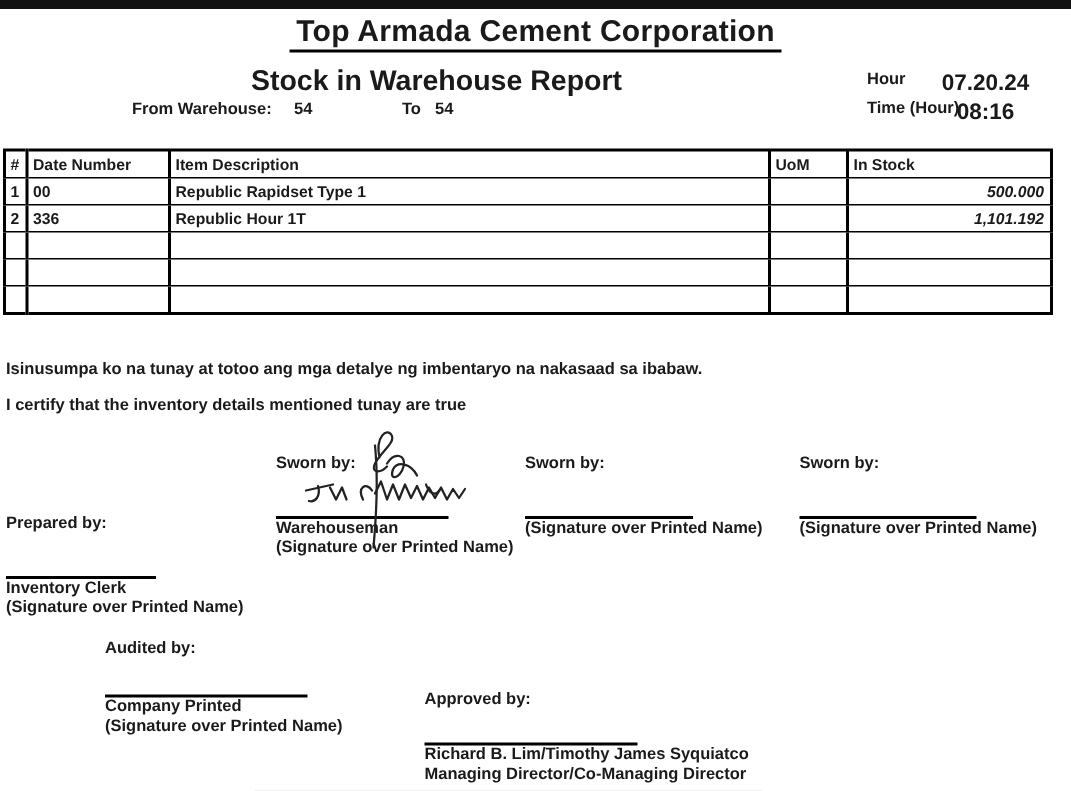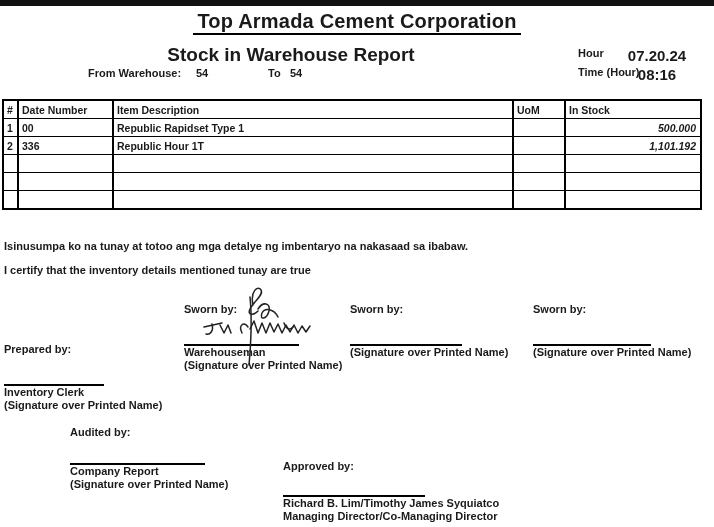--- a/index.html
+++ b/index.html
@@ -152,21 +152,21 @@
 
   <div class="abs" style="left:533px;top:303px;width:178px;">
     <div class="sig-head">Sworn by:</div>
     <div class="sig-line" style="width:118px;margin-top:29px;"></div>
     <div class="sig-note">(Signature over Printed Name)</div>
   </div>
 
   <div class="abs" style="left:70px;top:426px;width:200px;">
     <div class="sig-head">Audited by:</div>
     <div class="sig-line" style="width:135px;margin-top:25px;"></div>
-    <div class="sig-role">Company Report</div>
+    <div class="sig-role">Company Printed</div>
     <div class="sig-note">(Signature over Printed Name)</div>
   </div>
 
   <div class="abs" style="left:283px;top:428px;width:230px;margin-top:32px;">
     <div class="sig-head">Approved by:</div>
     <div class="sig-line" style="width:142px;margin-top:23px;"></div>
     <div class="sig-role">Richard B. Lim/Timothy James Syquiatco</div>
     <div class="sig-note">Managing Director/Co-Managing Director</div>
   </div>
 

